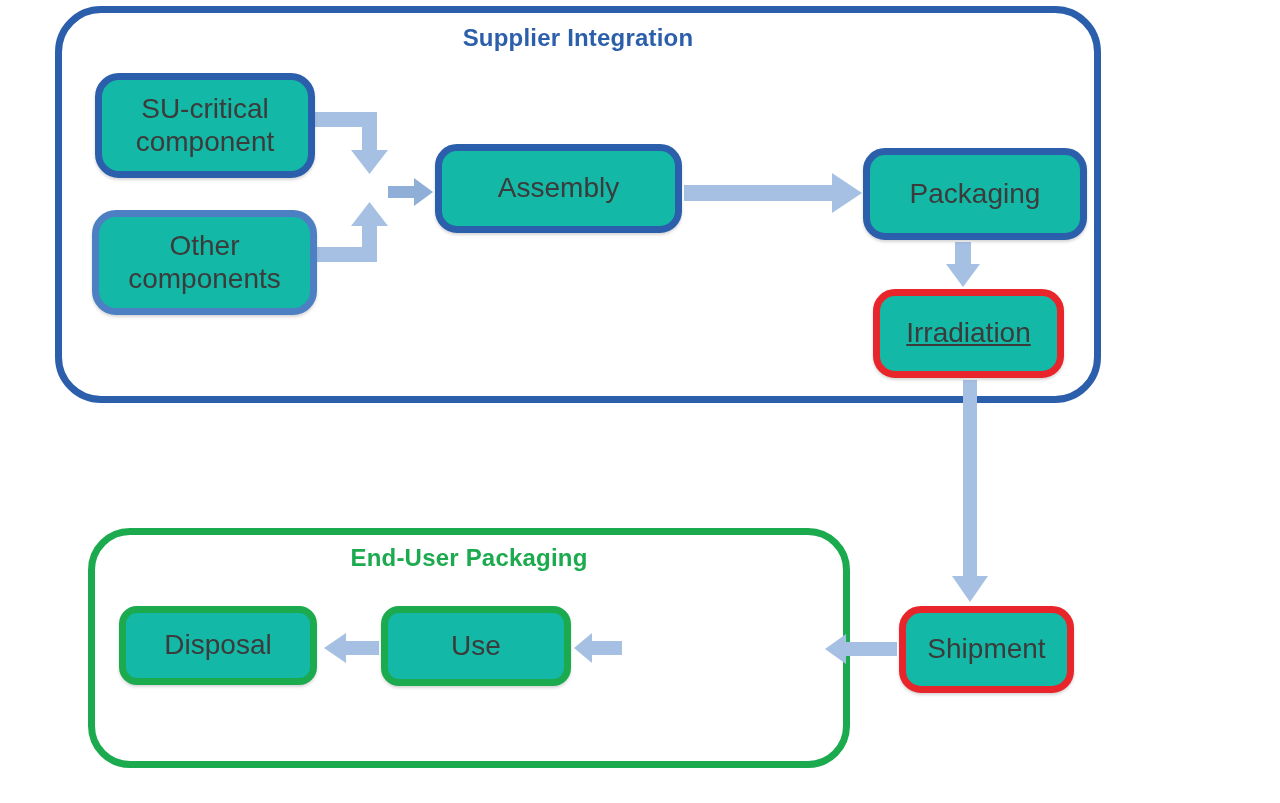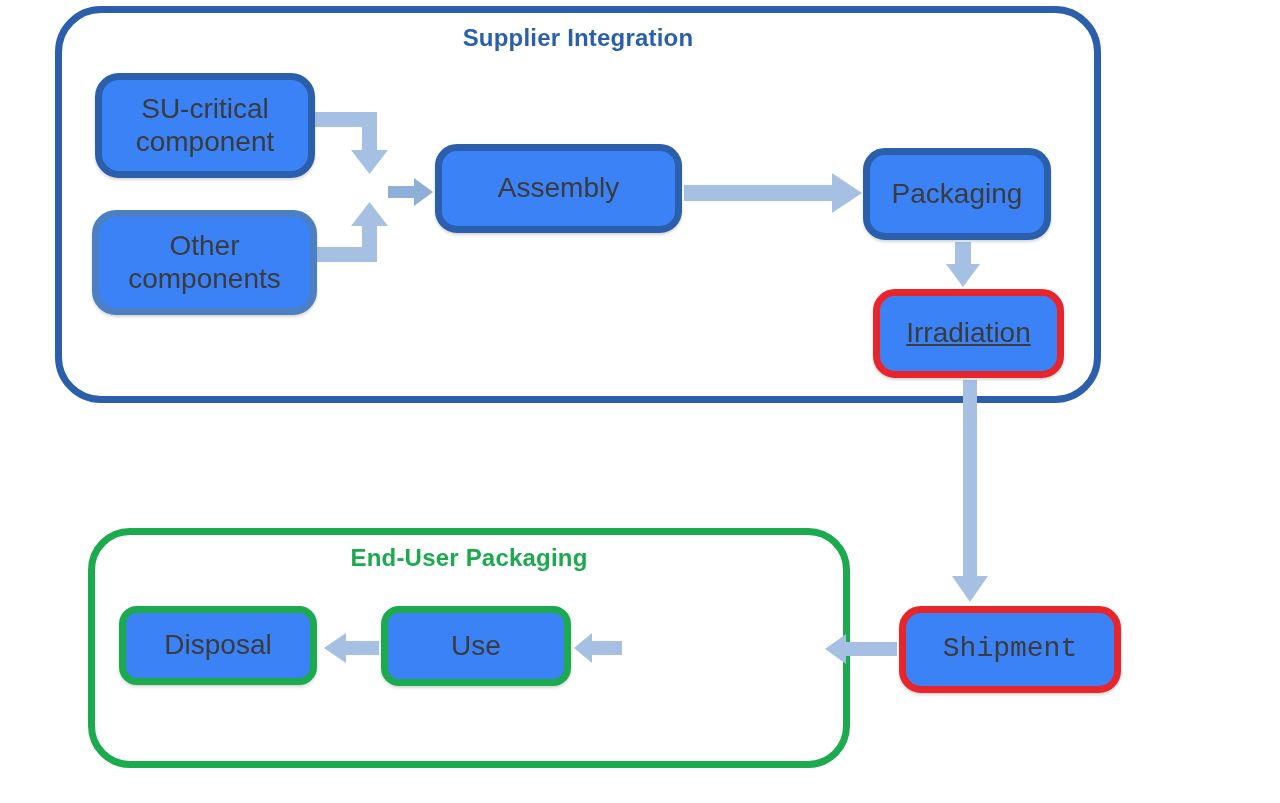--- a/index.html
+++ b/index.html
@@ -47,21 +47,21 @@
     color: var(--dark-blue, #2c5fab);
   }
   .title-enduser {
     left: 88px; top: 544px; width: 762px;
     color: var(--green, #1caa4f);
   }
   
   .node {
     position: absolute;
     box-sizing: border-box;
-    background: #3b82f6;
+    background: #14b8a6;
     border-style: solid;
     border-width: 7px;
     border-radius: 22px;
     display: flex;
     align-items: center;
     justify-content: center;
     text-align: center;
     font-size: 28px;
     line-height: 1.16;
     color: var(--text, #3b3b3b);
@@ -69,23 +69,23 @@
     padding: 2px 14px;
   }
   .b-darkblue  { border-color: var(--dark-blue, #2c5fab); }
   .b-medblue   { border-color: var(--medium-blue, #4d7fc3); }
   .b-red       { border-color: var(--red, #e8252a); }
   .b-green     { border-color: var(--green, #1caa4f); border-radius: 18px; }
 
   .n-su-critical   { left: 95px;  top: 73px;  width: 220px; height: 105px; border-radius: 24px; }
   .n-other         { left: 92px;  top: 210px; width: 225px; height: 105px; border-radius: 24px; justify-content: flex-end; }
   .n-assembly      { left: 435px; top: 144px; width: 247px; height: 89px; }
-  .n-packaging     { left: 863px; top: 148px; width: 188px; height: 92px; }
+  .n-packaging     { left: 863px; top: 148px; width: 224px; height: 92px; }
   .n-irradiation   { left: 873px; top: 289px; width: 191px; height: 89px; text-decoration: underline; }
-  .n-shipment      { left: 899px; top: 606px; width: 222px; height: 87px; font-family: Liberation Mono, monospace; }
+  .n-shipment      { left: 899px; top: 606px; width: 175px; height: 87px; }
   .n-installation  { left: 624px; top: 606px; width: 202px; height: 80px; }
   .n-use           { left: 381px; top: 606px; width: 190px; height: 80px; }
   .n-disposal      { left: 119px; top: 606px; width: 198px; height: 79px; }
 
   
   .arrow-layer {
     position: absolute;
     left: 0; top: 0;
     width: 1280px; height: 803px;
     pointer-events: none;

